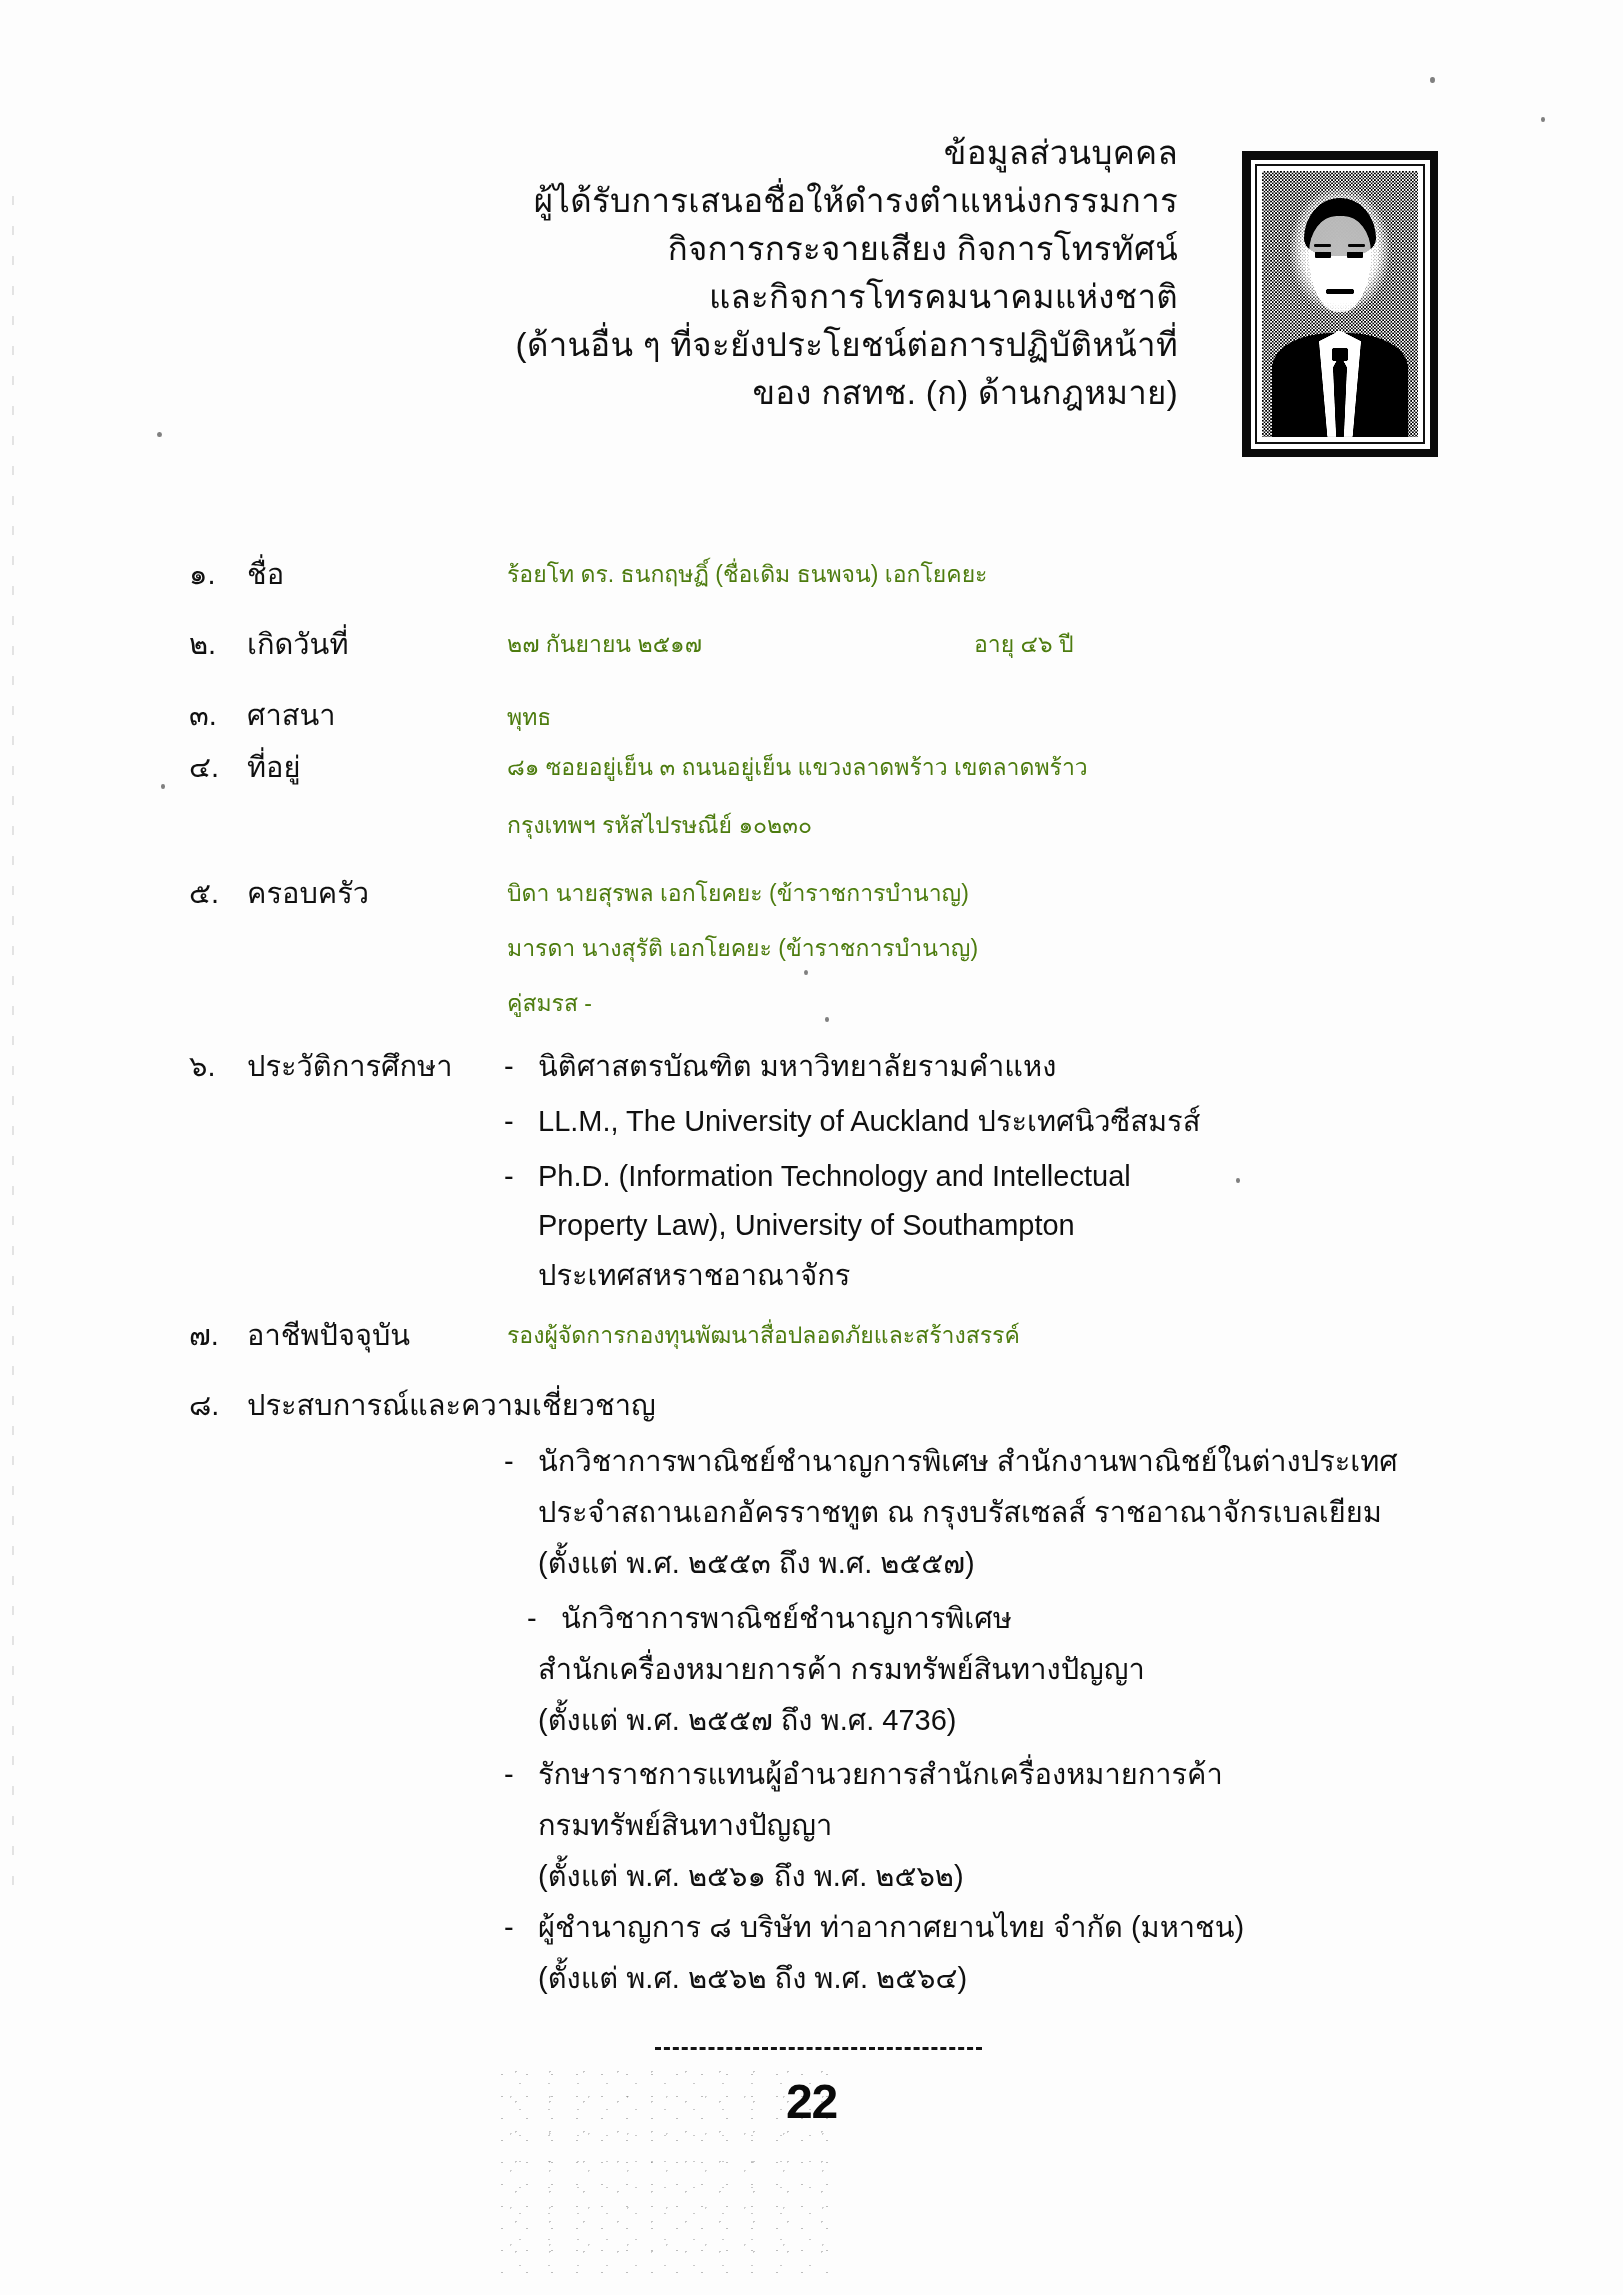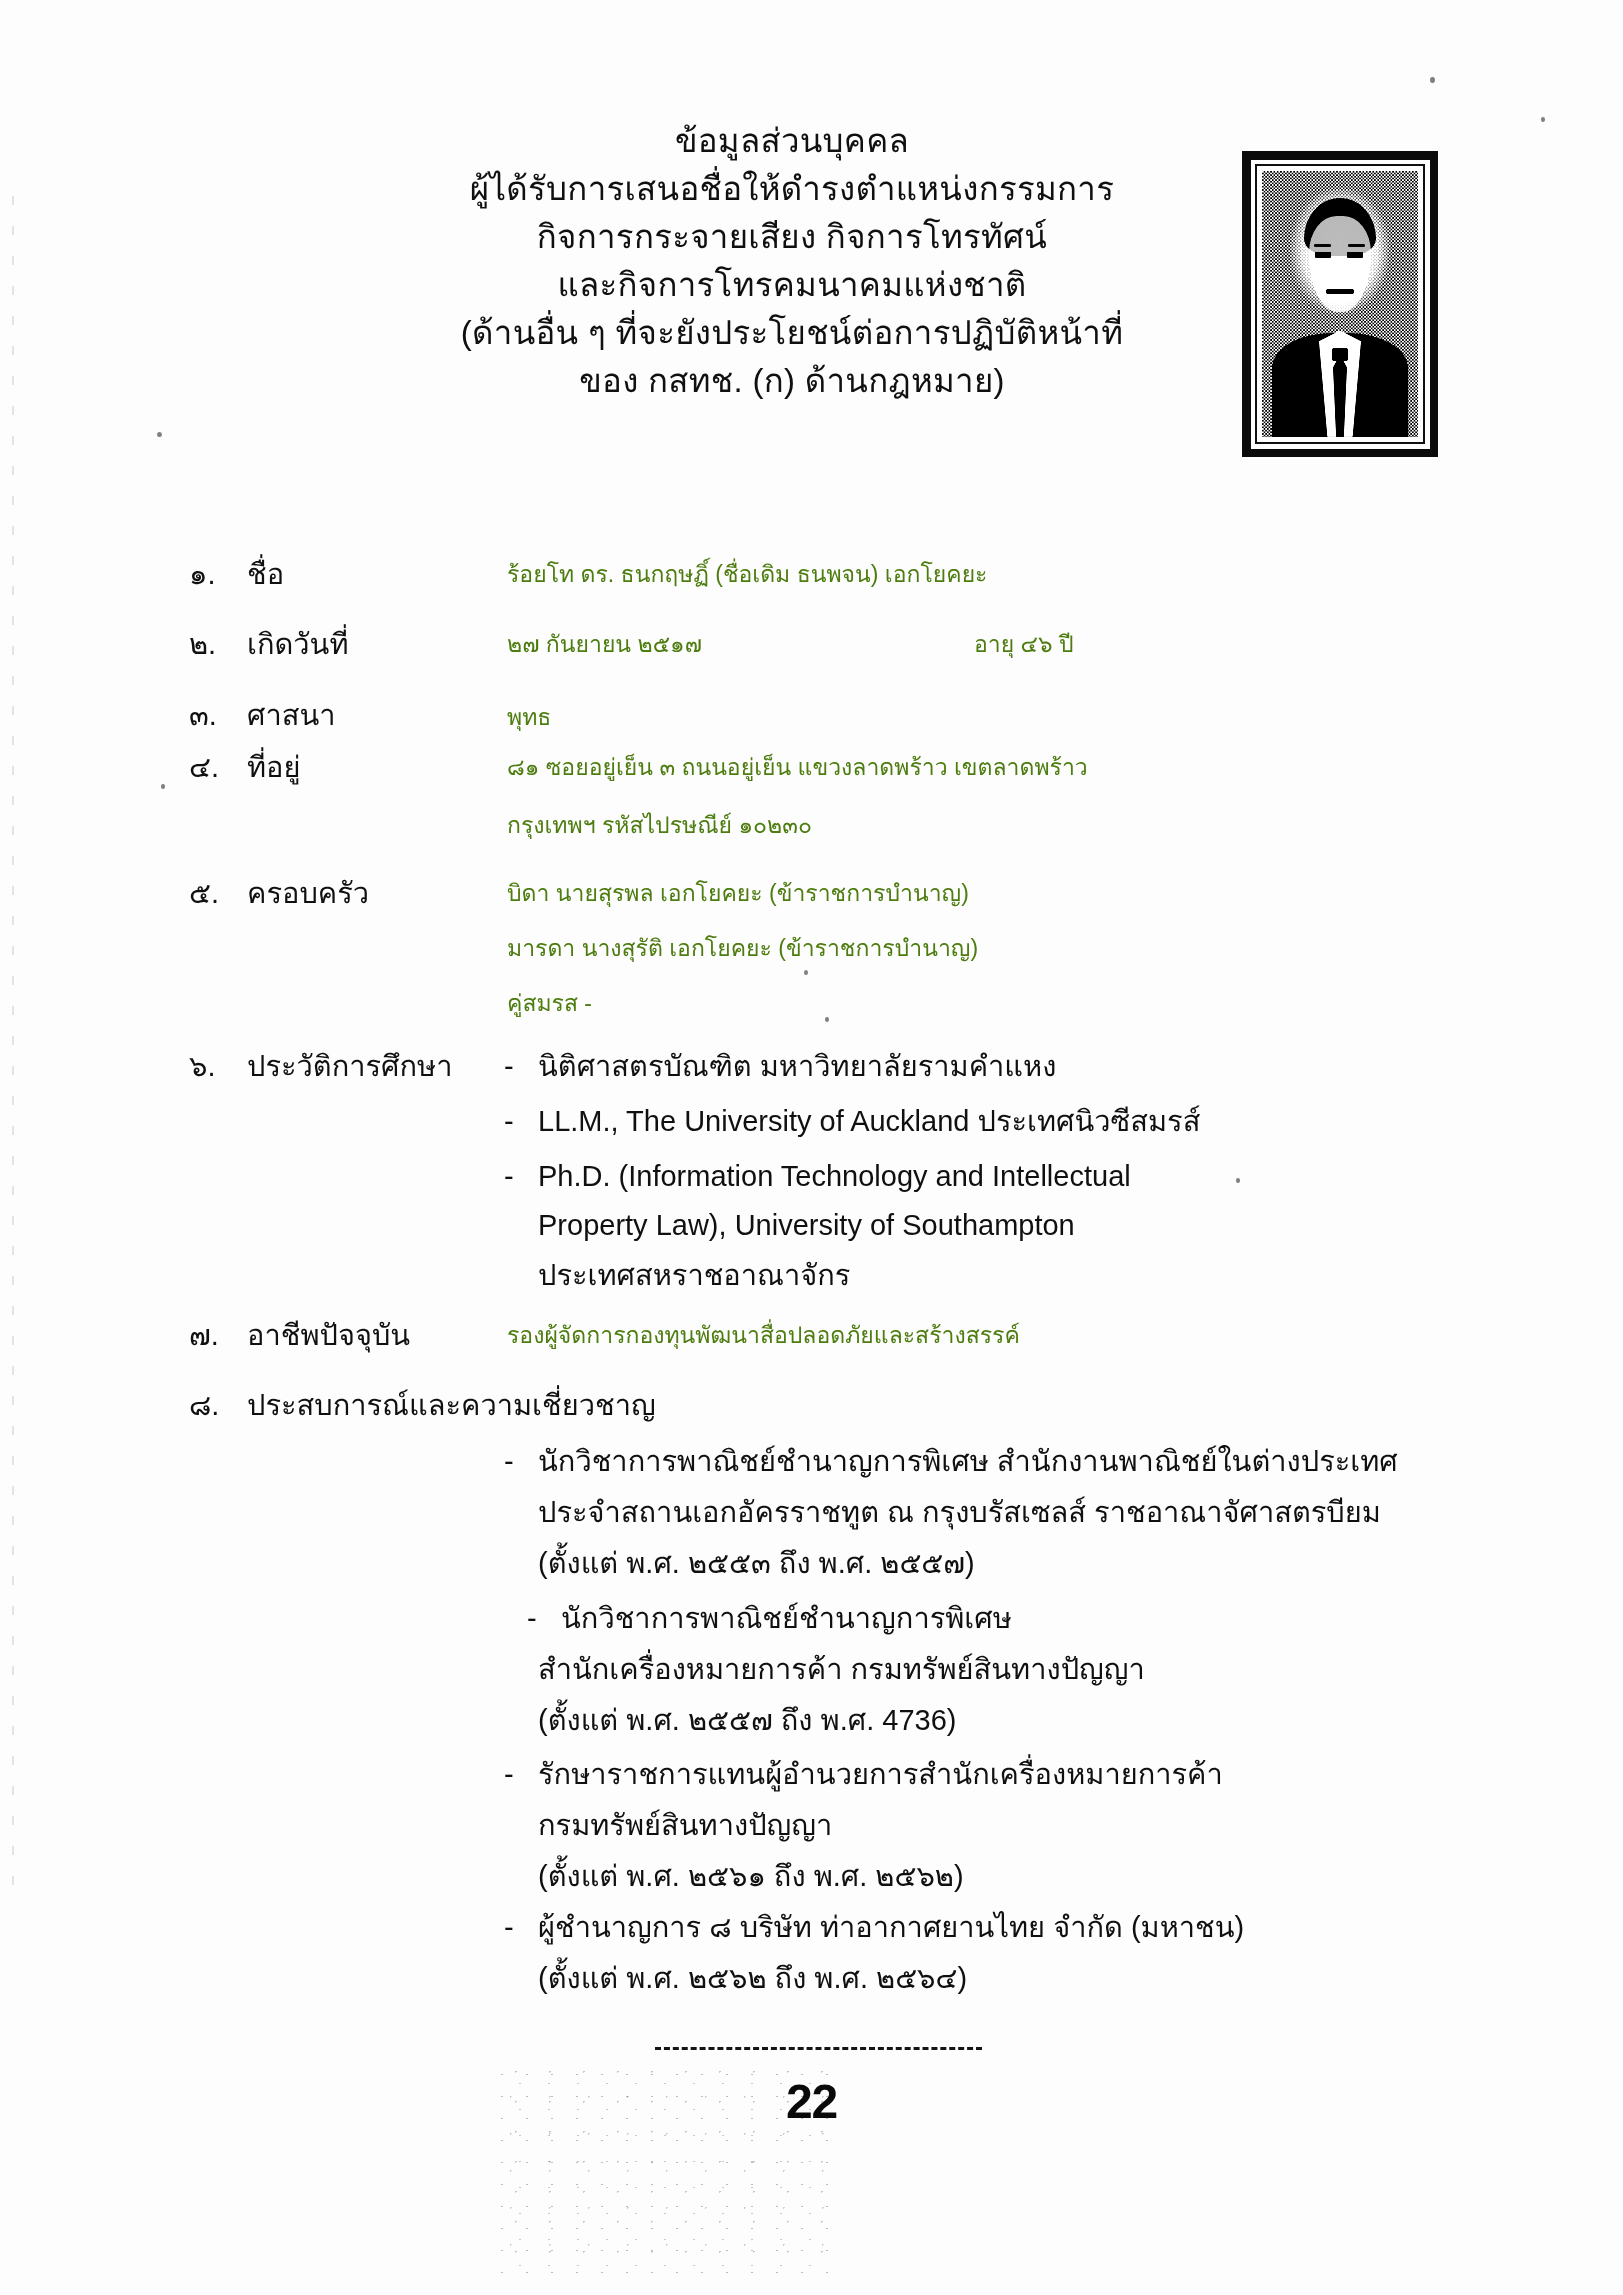--- a/index.html
+++ b/index.html
@@ -34,23 +34,23 @@
     position: absolute;
     background: #1a1a1a;
     border-radius: 50%;
     opacity: .55;
   }
 
   
   .header-block {
     position: absolute;
     left: 406px;
-    top: 117px;
+    top: 129px;
     width: 772px;
-    text-align: center;
+    text-align: right;
   }
   .header-line {
     font-size: 33px;
     line-height: 48px;
     letter-spacing: 0.3px;
     white-space: nowrap;
     color: #101010;
   }
   .header-line.l1 { font-size: 33px; }
 
@@ -324,21 +324,21 @@
   <div class="lbl-only" style="left:189px;top:1314px;">๗.</div>
   <div class="lbl-only" style="left:247px;top:1314px;">อาชีพปัจจุบัน</div>
   <div class="val-line" style="left:507px;top:1314px;">รองผู้จัดการกองทุนพัฒนาสื่อปลอดภัยและสร้างสรรค์</div>
 
   <div class="lbl-only" style="left:189px;top:1384px;">๘.</div>
   <div class="lbl-only" style="left:247px;top:1384px;">ประสบการณ์และความเชี่ยวชาญ</div>
 
   <div class="bullet-line" style="left:504px;top:1440px;">
     <span class="dash">-</span><span>นักวิชาการพาณิชย์ชำนาญการพิเศษ  สำนักงานพาณิชย์ในต่างประเทศ</span>
   </div>
-  <div class="bullet-line" style="left:538px;top:1491px;">ประจำสถานเอกอัครราชทูต  ณ กรุงบรัสเซลส์  ราชอาณาจัศาสตรบียม</div>
+  <div class="bullet-line" style="left:538px;top:1491px;">ประจำสถานเอกอัครราชทูต  ณ กรุงบรัสเซลส์  ราชอาณาจักรเบลเยียม</div>
   <div class="bullet-line" style="left:538px;top:1542px;">(ตั้งแต่  พ.ศ. ๒๕๕๓  ถึง  พ.ศ. ๒๕๕๗)</div>
 
   <div class="bullet-line" style="left:504px;top:1597px;margin-left:23px;">
     <span class="dash">-</span><span>นักวิชาการพาณิชย์ชำนาญการพิเศษ</span>
   </div>
   <div class="bullet-line" style="left:538px;top:1648px;">สำนักเครื่องหมายการค้า  กรมทรัพย์สินทางปัญญา</div>
   <div class="bullet-line" style="left:538px;top:1699px;">(ตั้งแต่  พ.ศ. ๒๕๕๗  ถึง  พ.ศ. 4736)</div>
 
   <div class="bullet-line" style="left:504px;top:1753px;">
     <span class="dash">-</span><span>รักษาราชการแทนผู้อำนวยการสำนักเครื่องหมายการค้า</span>

